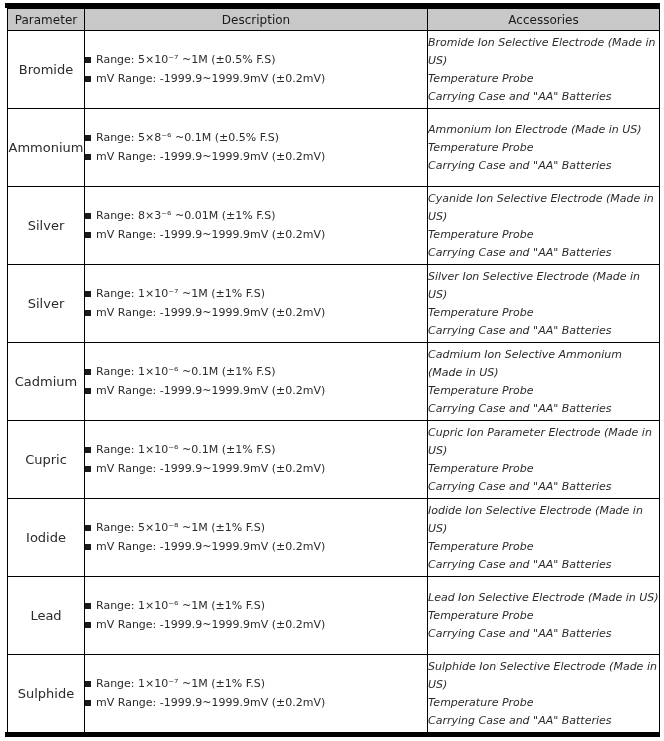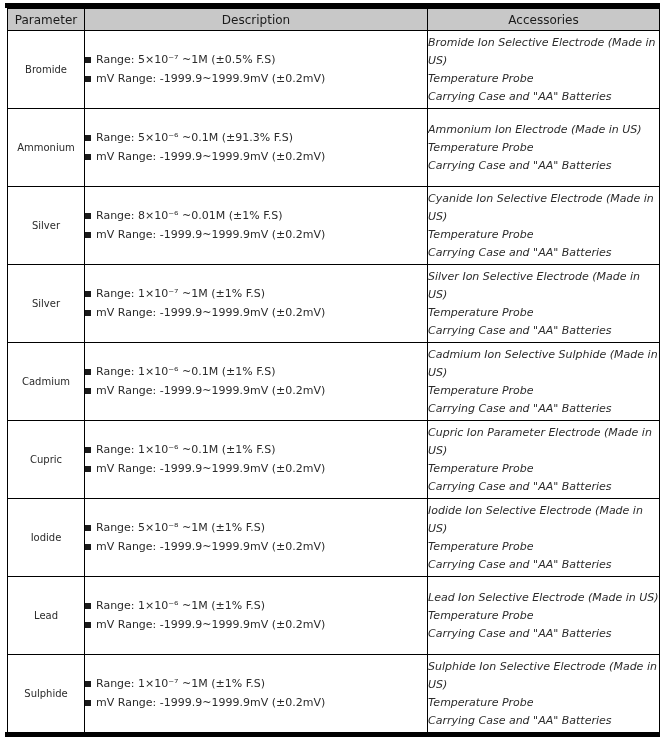--- a/index.html
+++ b/index.html
@@ -44,21 +44,21 @@
     font-weight: normal;
     color: #1a1a1a;
   }
   col.c-param { width: 77px; }
   col.c-desc  { width: 343px; }
   col.c-acc   { width: 232px; }
   td.param {
     height: 77px;
     text-align: center;
     vertical-align: middle;
-    font-size: 10px;
+    font-size: 13px;
     color: #2b2b2b;
   }
   td.desc {
     vertical-align: middle;
     padding-left: 9px;
     font-size: 11px;
     color: #2b2b2b;
     margin-top: 21px;
   }
   td.desc .line {
@@ -128,42 +128,42 @@
           </td>
   </tr>
 
   <tr>
     <td class="param">
       <span>Ammonium</span>
     </td>
     <td class="desc">
       <div class="line">
         <span class="bullet"></span>
-        <span>Range: 5×10⁻⁶ ~0.1M (±91.3% F.S)</span>
+        <span>Range: 5×8⁻⁶ ~0.1M (±0.5% F.S)</span>
       </div>
       <div class="line">
         <span class="bullet"></span>
         <span>mV Range: -1999.9~1999.9mV (±0.2mV)</span>
       </div>
     </td>
     <td class="acc">
             <div class="acc-line">Ammonium Ion Electrode (Made in US)</div>
             <div class="acc-line">Temperature Probe</div>
             <div class="acc-line">Carrying Case and "AA" Batteries</div>
           </td>
   </tr>
 
   <tr>
     <td class="param">
       <span>Silver</span>
     </td>
     <td class="desc">
       <div class="line">
         <span class="bullet"></span>
-        <span>Range: 8×10⁻⁶ ~0.01M (±1% F.S)</span>
+        <span>Range: 8×3⁻⁶ ~0.01M (±1% F.S)</span>
       </div>
       <div class="line">
         <span class="bullet"></span>
         <span>mV Range: -1999.9~1999.9mV (±0.2mV)</span>
       </div>
     </td>
     <td class="acc">
             <div class="acc-line">Cyanide Ion Selective Electrode (Made in US)</div>
             <div class="acc-line">Temperature Probe</div>
             <div class="acc-line">Carrying Case and "AA" Batteries</div>
@@ -199,21 +199,21 @@
       <div class="line">
         <span class="bullet"></span>
         <span>Range: 1×10⁻⁶ ~0.1M (±1% F.S)</span>
       </div>
       <div class="line">
         <span class="bullet"></span>
         <span>mV Range: -1999.9~1999.9mV (±0.2mV)</span>
       </div>
     </td>
     <td class="acc">
-            <div class="acc-line">Cadmium Ion Selective Sulphide (Made in US)</div>
+            <div class="acc-line">Cadmium Ion Selective Ammonium (Made in US)</div>
             <div class="acc-line">Temperature Probe</div>
             <div class="acc-line">Carrying Case and "AA" Batteries</div>
           </td>
   </tr>
 
   <tr>
     <td class="param">
       <span>Cupric</span>
     </td>
     <td class="desc">

